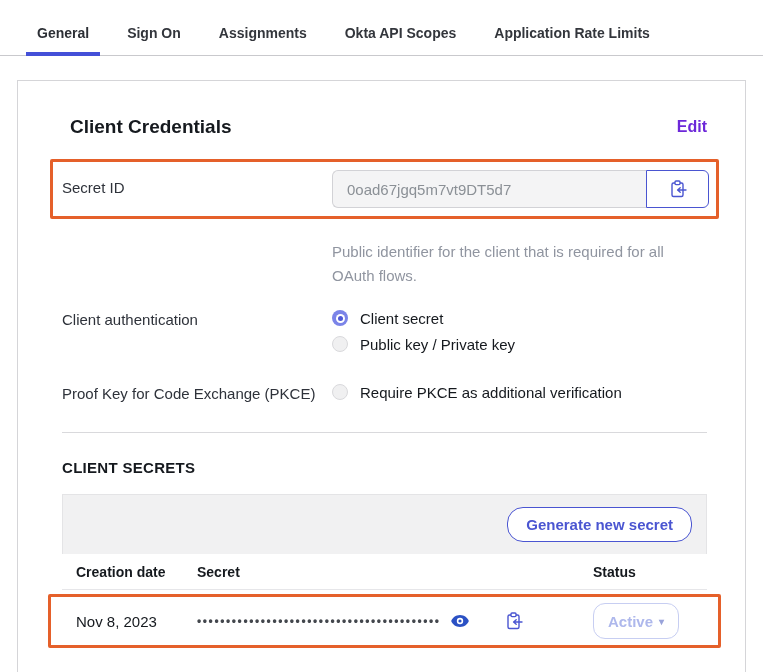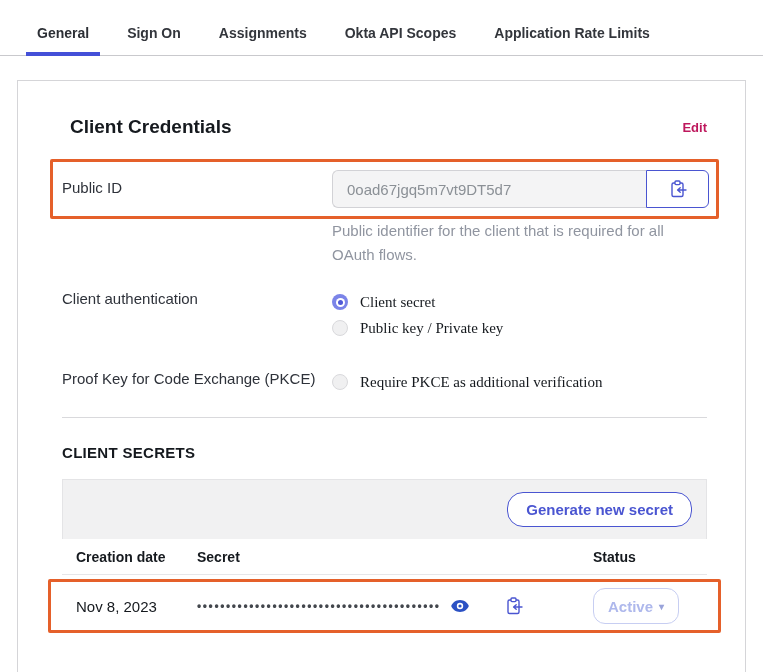--- a/index.html
+++ b/index.html
@@ -47,21 +47,21 @@
     padding: 34px 38px 48px 44px;
   }
 
   .section-head {
     display: flex;
     justify-content: space-between;
     align-items: center;
     height: 24px;
   }
   .section-title { font-size: 19px; font-weight: 700; color: #15191e; margin-left: 8px; }
-  .edit-link { font-size: 13px; font-weight: 700; color: #be185d; cursor: pointer; }
+  .edit-link { font-size: 16px; font-weight: 700; color: #6d28d9; cursor: pointer; }
 
   
   .form-row { display: flex; align-items: flex-start; }
   .label-col { flex: 0 0 270px; font-size: 15px; color: #2e323a; padding-top: 9px; }
   .label-col.no-pad { padding-top: 1px; }
   .control-col { flex: 1; }
 
   
   .hl-box {
     border: 3px solid #e5602a;
@@ -90,51 +90,51 @@
     height: 38px;
     background: #ffffff;
     border: 1px solid #4a55d1;
     border-radius: 0 6px 6px 0;
     display: flex;
     align-items: center;
     justify-content: center;
     cursor: pointer;
   }
   .help-text {
-    margin-top: 0;
+    margin-top: 21px;
     margin-left: 270px;
     max-width: 345px;
     font-size: 15px;
     line-height: 24px;
     color: #9095a0;
   }
 
   
   .auth-row { margin-top: 22px; }
-  .option-line { display: flex; align-items: center; height: 26px; font-family: Liberation Serif, serif; }
+  .option-line { display: flex; align-items: flex-start; height: 26px; }
   .option-label { font-size: 15px; color: #15191e; margin-left: 12px; }
   .radio {
     width: 16px; height: 16px; border-radius: 50%;
     position: relative; cursor: pointer; flex: 0 0 16px;
   }
   .radio.selected { background: #7b84e8; }
   .radio.selected::before {
     content: ""; position: absolute; left: 3.5px; top: 3.5px;
     width: 9px; height: 9px; border-radius: 50%; background: #ffffff;
   }
   .radio.selected::after {
     content: ""; position: absolute; left: 5.5px; top: 5.5px;
     width: 5px; height: 5px; border-radius: 50%; background: #5059d6;
   }
   .radio.unselected, .checkbox {
     background: #f0f0f1;
     border: 1px solid #d9d9dc;
   }
   .checkbox { width: 16px; height: 16px; border-radius: 50%; cursor: pointer; flex: 0 0 16px; }
-  .pkce-row { margin-top: 28px; }
+  .pkce-row { margin-top: 22px; }
 
   hr.divider {
     border: none;
     border-top: 1px solid #d9d9dc;
     margin-top: 22px;
   }
 
   
   .secrets-title {
     margin-top: 26px;
@@ -227,21 +227,21 @@
 
 <main class="card">
 
   <div class="section-head">
     <h2 class="section-title">Client Credentials</h2>
     <a class="edit-link">Edit</a>
   </div>
 
   <div class="hl-box">
     <div class="form-row">
-      <div class="label-col">Public ID</div>
+      <div class="label-col">Secret ID</div>
       <div class="control-col">
         <div class="field-group">
           <input class="id-input" readonly="" value="0oad67jgq5m7vt9DT5d7" style="">
           <button class="copy-btn">
             <span style="display:inline-flex;">
               <svg width="18" height="19" viewBox="0 0 18 19" fill="none">
                 <rect x="3" y="3" width="11" height="13.5" rx="1.5" stroke="#4a55d1" stroke-width="1.4"></rect>
                 <rect x="6" y="1" width="5" height="3.6" rx="1" fill="#ffffff" stroke="#4a55d1" stroke-width="1.4"></rect>
                 <path d="M17 10 H8.6 M8.6 10 l2.6 -2.2 M8.6 10 l2.6 2.2" stroke="#4a55d1" stroke-width="1.4" stroke-linecap="round" stroke-linejoin="round"></path>
               </svg>

